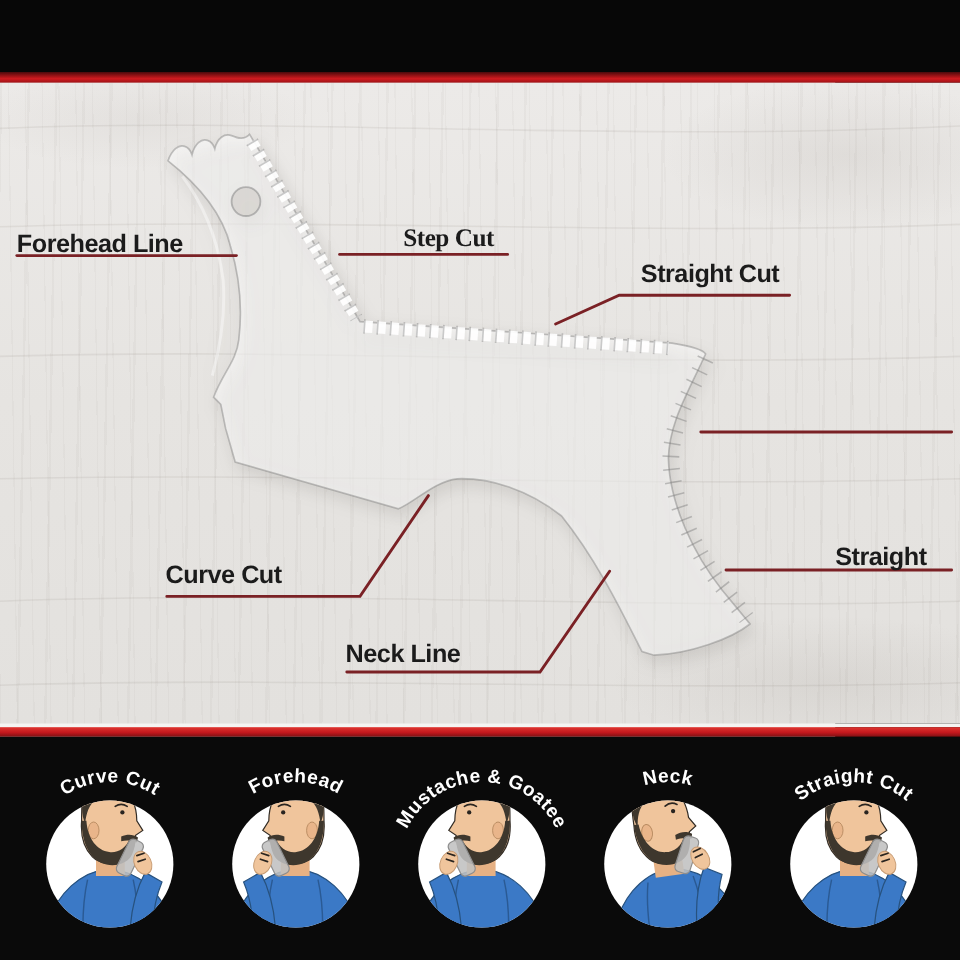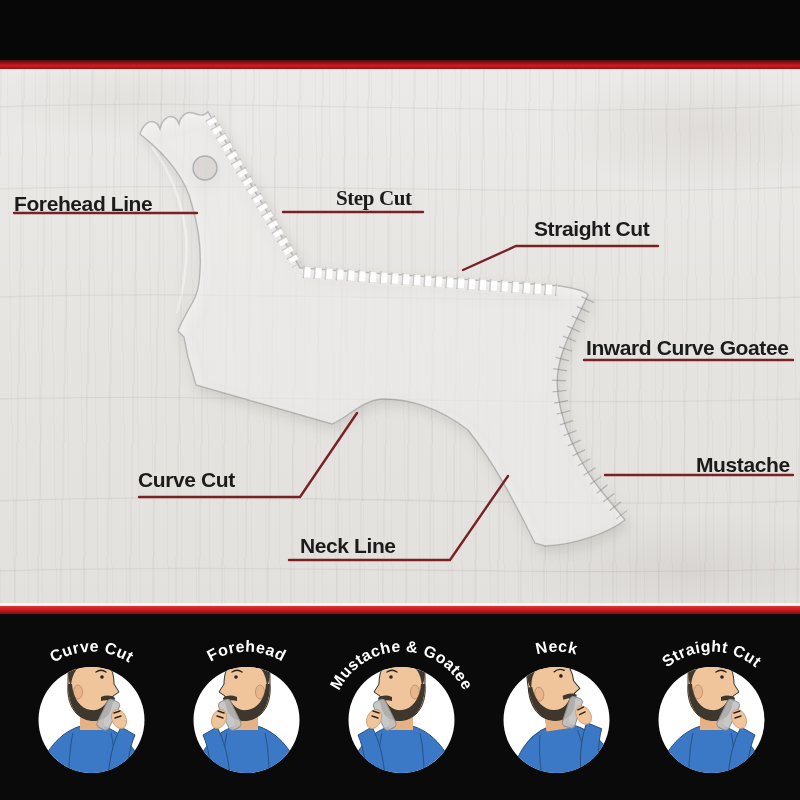--- a/index.html
+++ b/index.html
@@ -50,21 +50,21 @@
 
   
   .callout{position:absolute;font-weight:700;font-size:21px;line-height:1;color:var(--ink);
     letter-spacing:-0.4px;white-space:nowrap;}
   .co-0{left:14px;top:124px;}
   .co-1{left:336px;top:119px;font-family:Liberation Serif, serif;}
   .co-2{left:534px;top:149px;}
   .co-3{left:586px;top:268px;}
   .co-4{left:696px;top:385px;}
   .co-5{left:138px;top:400px;}
-  .co-6{left:288px;top:466px;margin-left:12px;}
+  .co-6{left:288px;top:466px;}
   .lead{stroke:var(--maroon);stroke-width:2.4;fill:none;stroke-linecap:round;}
 
   
   .badge{width:155px;height:186px;position:relative;}
   .badge-text{fill:var(--label_white);font-family:"Liberation Sans",sans-serif;
     font-weight:700;font-size:16px;letter-spacing:0.4px;}
   .m-shirt{fill:var(--shirt_blue);stroke:#27527f;stroke-width:1;}
   .m-fold{stroke:#2a5a94;stroke-width:1.2;fill:none;}
   .m-skin{fill:var(--skin);stroke:#332d26;stroke-width:1;}
   .m-neck{fill:#e6b184;}
@@ -177,22 +177,21 @@
         <path class="lead" d="M 584,291 L 793,291"></path>
         <path class="lead" d="M 605,406 L 793,406"></path>
         <path class="lead" d="M 139,428 L 300,428 L 357,344"></path>
         <path class="lead" d="M 289,491 L 450,491 L 508,407"></path>
       </g>
     </svg>
 
     <div class="callout co-0">Forehead Line</div>
     <div class="callout co-1">Step Cut</div>
     <div class="callout co-2">Straight Cut</div>
-    <div class="callout co-3">Inward Curve Goatee</div>
-    <div class="callout co-4">Mustache</div>
+    <div class="callout co-4">Straight</div>
     <div class="callout co-5">Curve Cut</div>
     <div class="callout co-6">Neck Line</div>
   </div>
 
   <div class="bottom-white"></div>
   <div class="bottom-stripe"></div>
 
   <div class="footer">
 
     <div class="badge">

